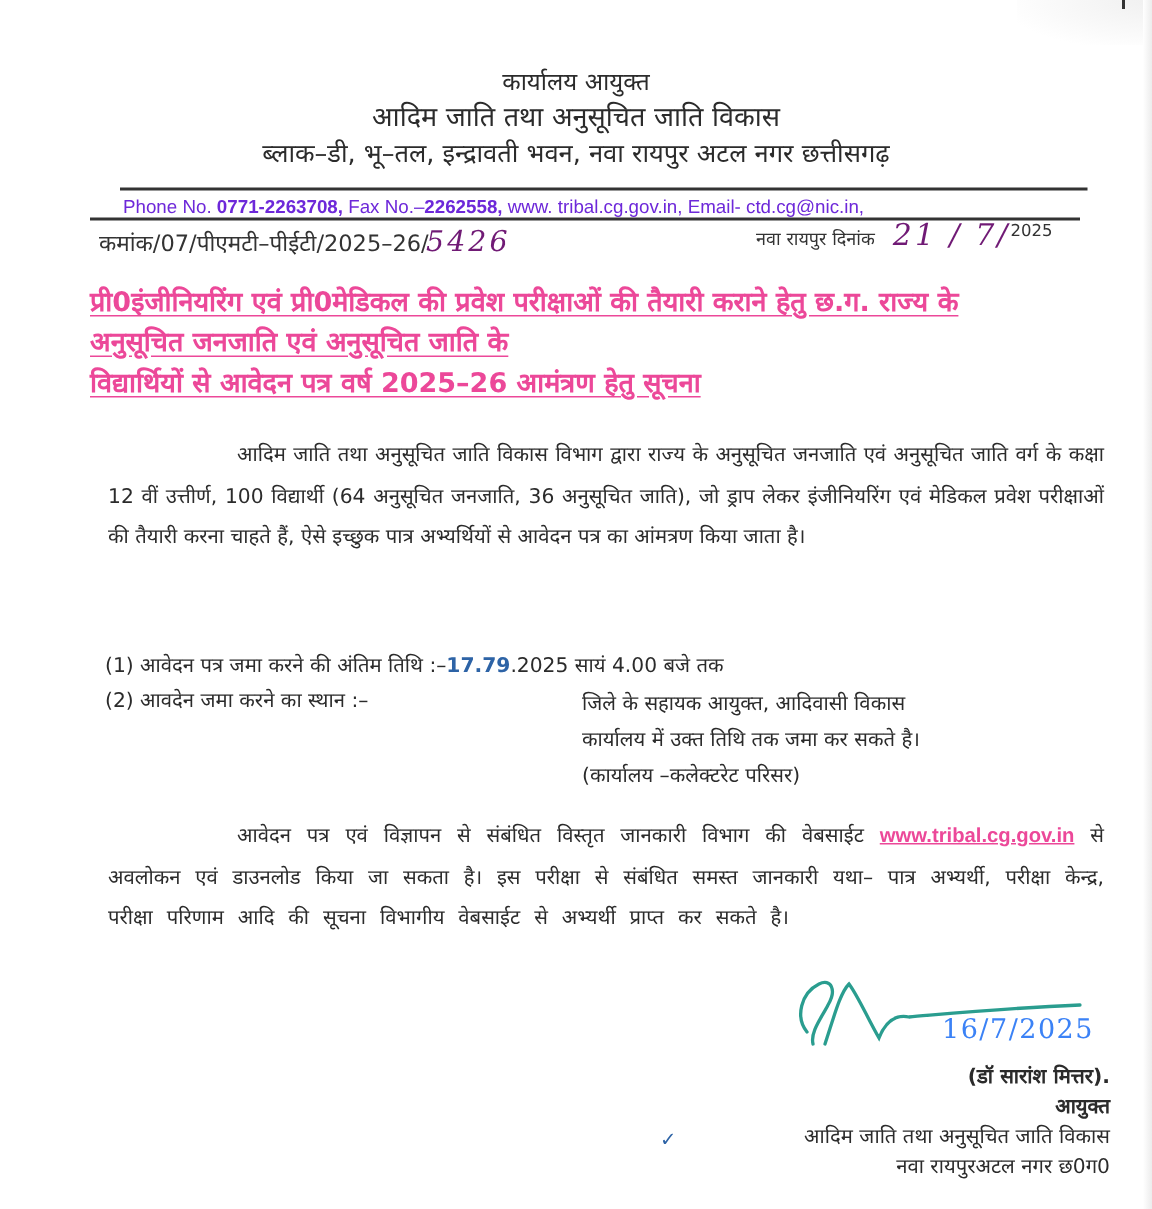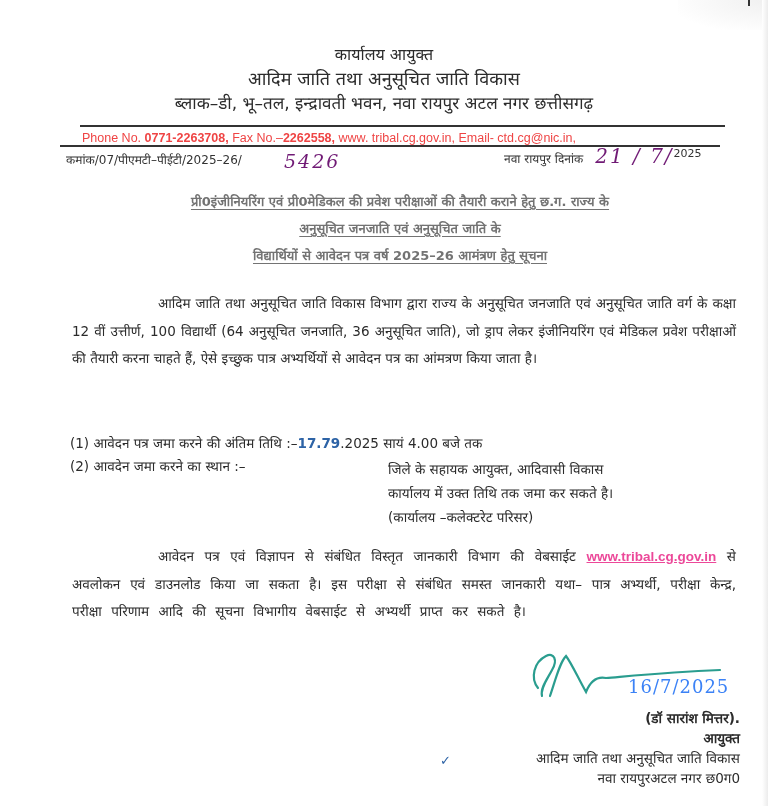--- a/index.html
+++ b/index.html
@@ -55,36 +55,36 @@
     .rule-top {
       position: absolute;
       left: 80px; top: 125px;
       width: 645px; height: 1.5px;
       background: #333;
     }
     .contact-line {
       position: absolute;
       left: 82px; top: 131px;
       font-size: 12.5px;
-      color: #ef4444;
+      color: #6d28d9;
       white-space: nowrap;
     }
     .contact-line b { font-weight: bold; }
     .rule-bottom {
       position: absolute;
       left: 60px; top: 145px;
       width: 660px; height: 1.5px;
       background: #333;
     }
 
     .ref-line {
       position: absolute;
       left: 66px; top: 151px;
       font-family: "DejaVu Sans", sans-serif;
-      font-size: 12px;
+      font-size: 15px;
       color: #333;
       white-space: nowrap;
     }
     .handwritten {
       font-family: "DejaVu Serif", serif;
       color: #701a75;
       font-style: italic;
       font-size: 19px;
       letter-spacing: 2px;
     }
@@ -100,26 +100,25 @@
       color: #333;
       white-space: nowrap;
     }
     .date-line .handwritten { font-size: 20px; margin-left: 12px; }
     .date-line .year { font-size: 11px; vertical-align: 6px; }
 
     .title-block {
       position: absolute;
       left: 60px; top: 188px;
       width: 680px;
-      text-align: center;
       font-family: "DejaVu Sans", sans-serif;
       font-weight: bold;
-      font-size: 13px;
+      font-size: 18px;
       line-height: 27px;
-      color: #737373;
+      color: #ec4899;
     }
     .title-block span {
       text-decoration: underline;
       text-underline-offset: 3px;
     }
 
     .para {
       position: absolute;
       left: 72px;
       width: 664px;

